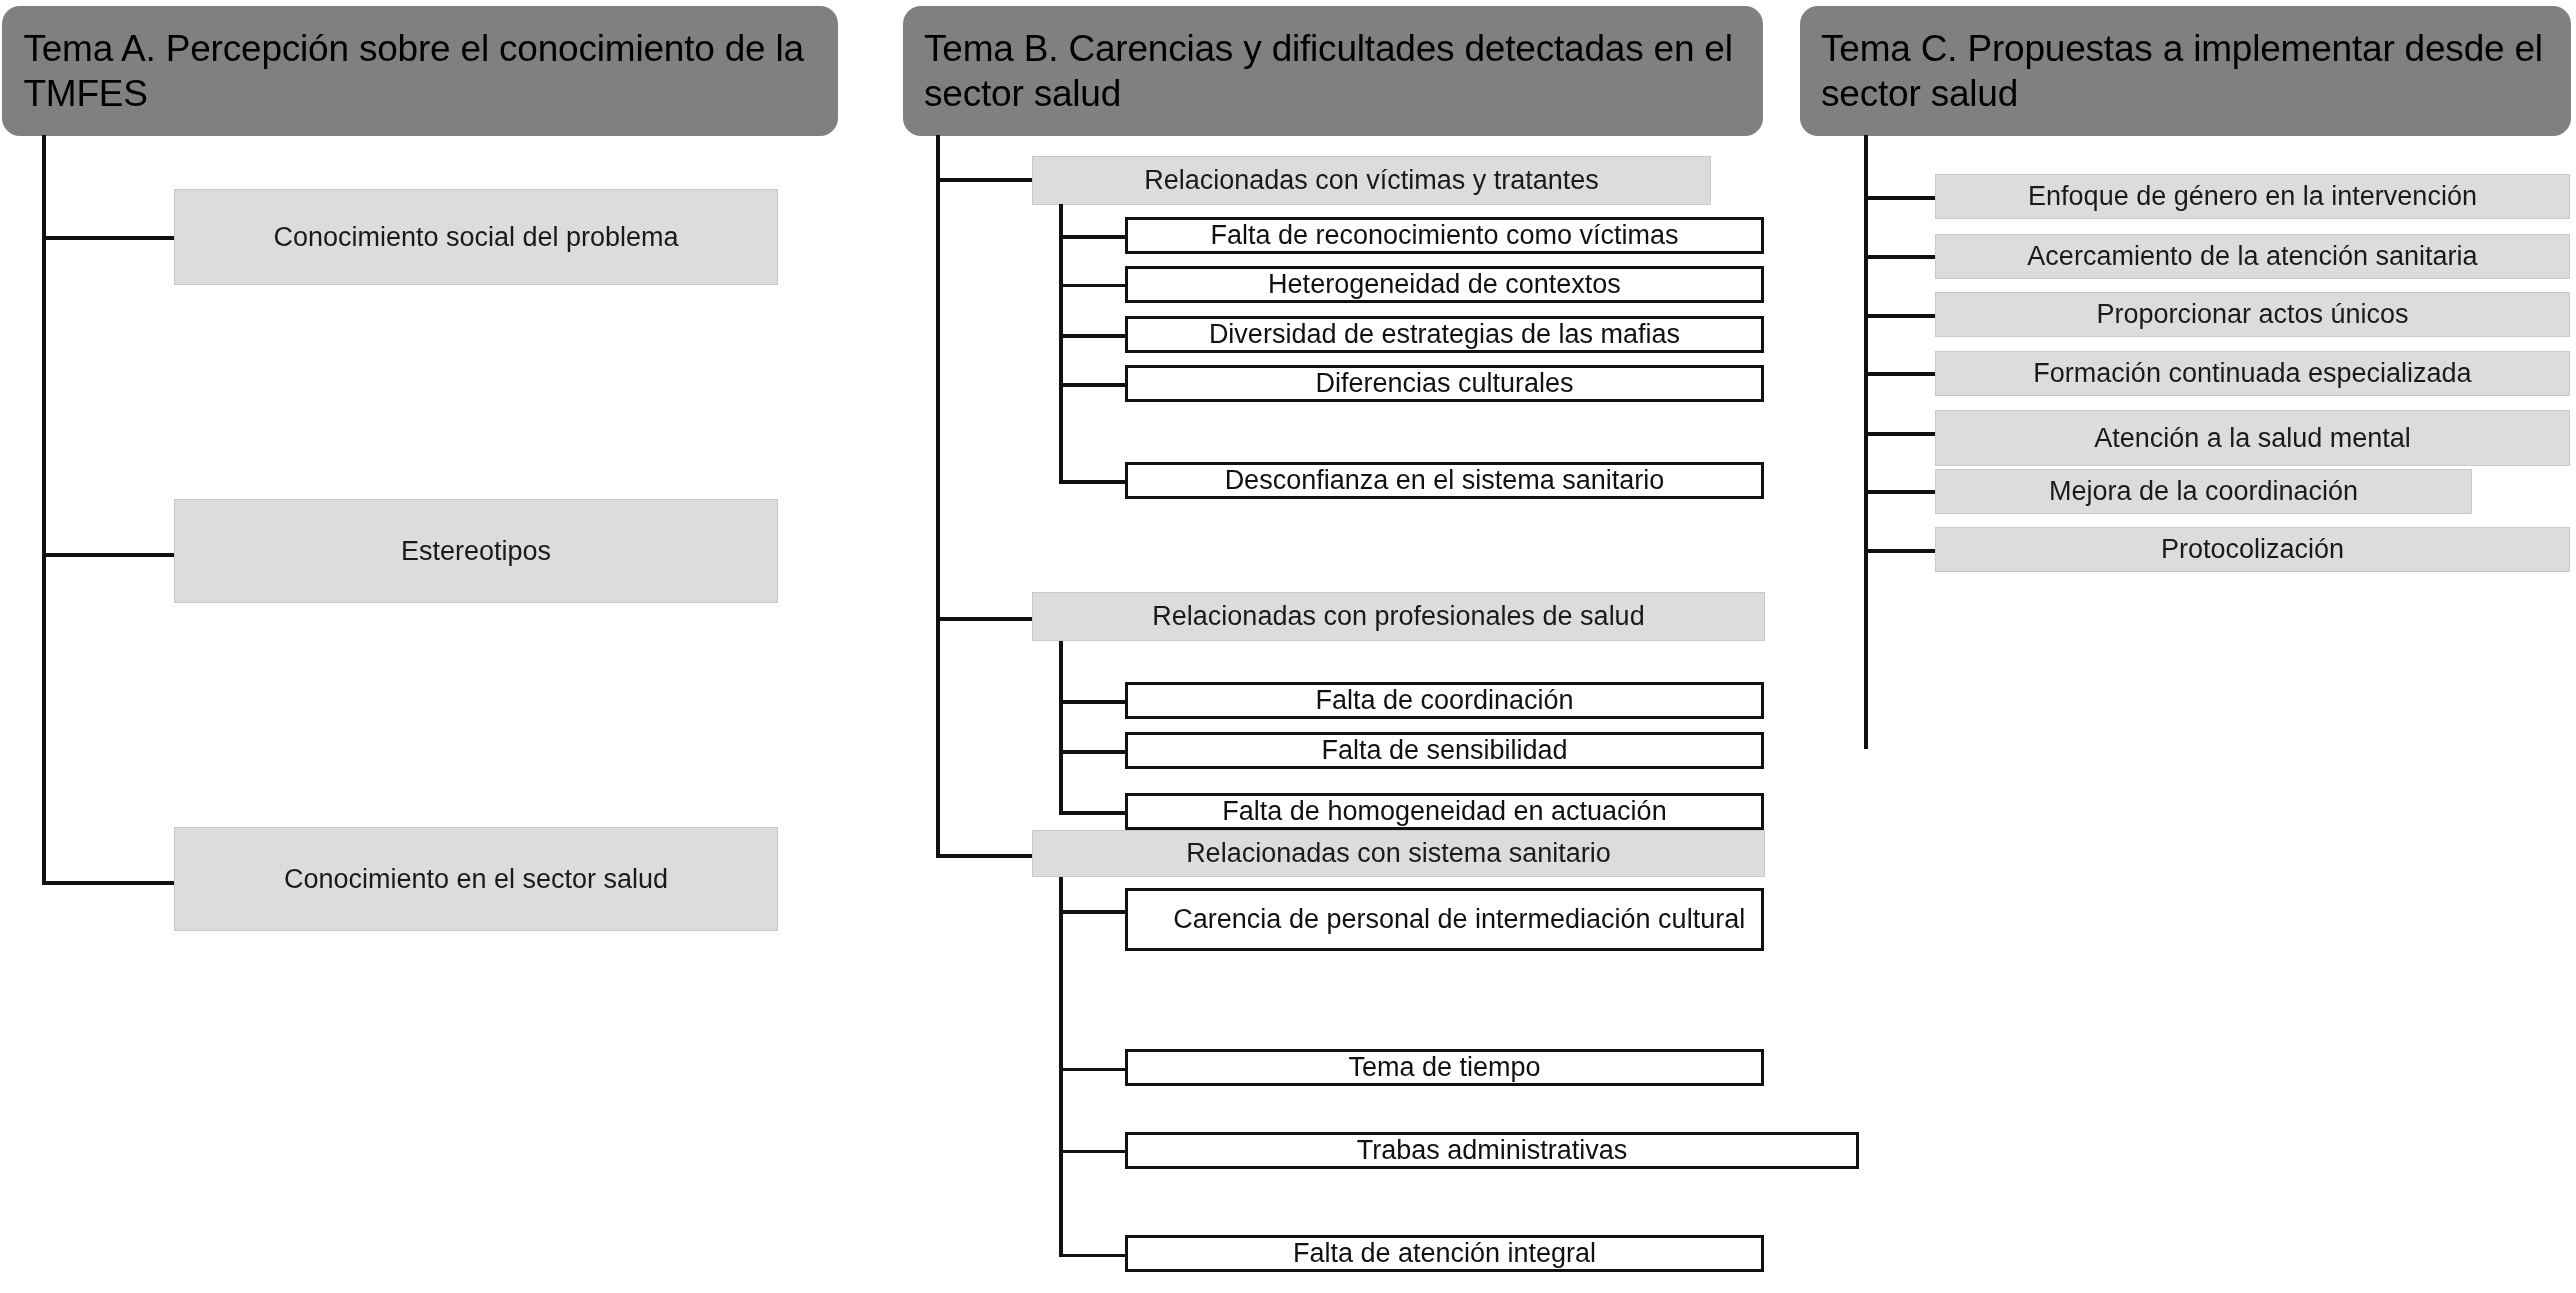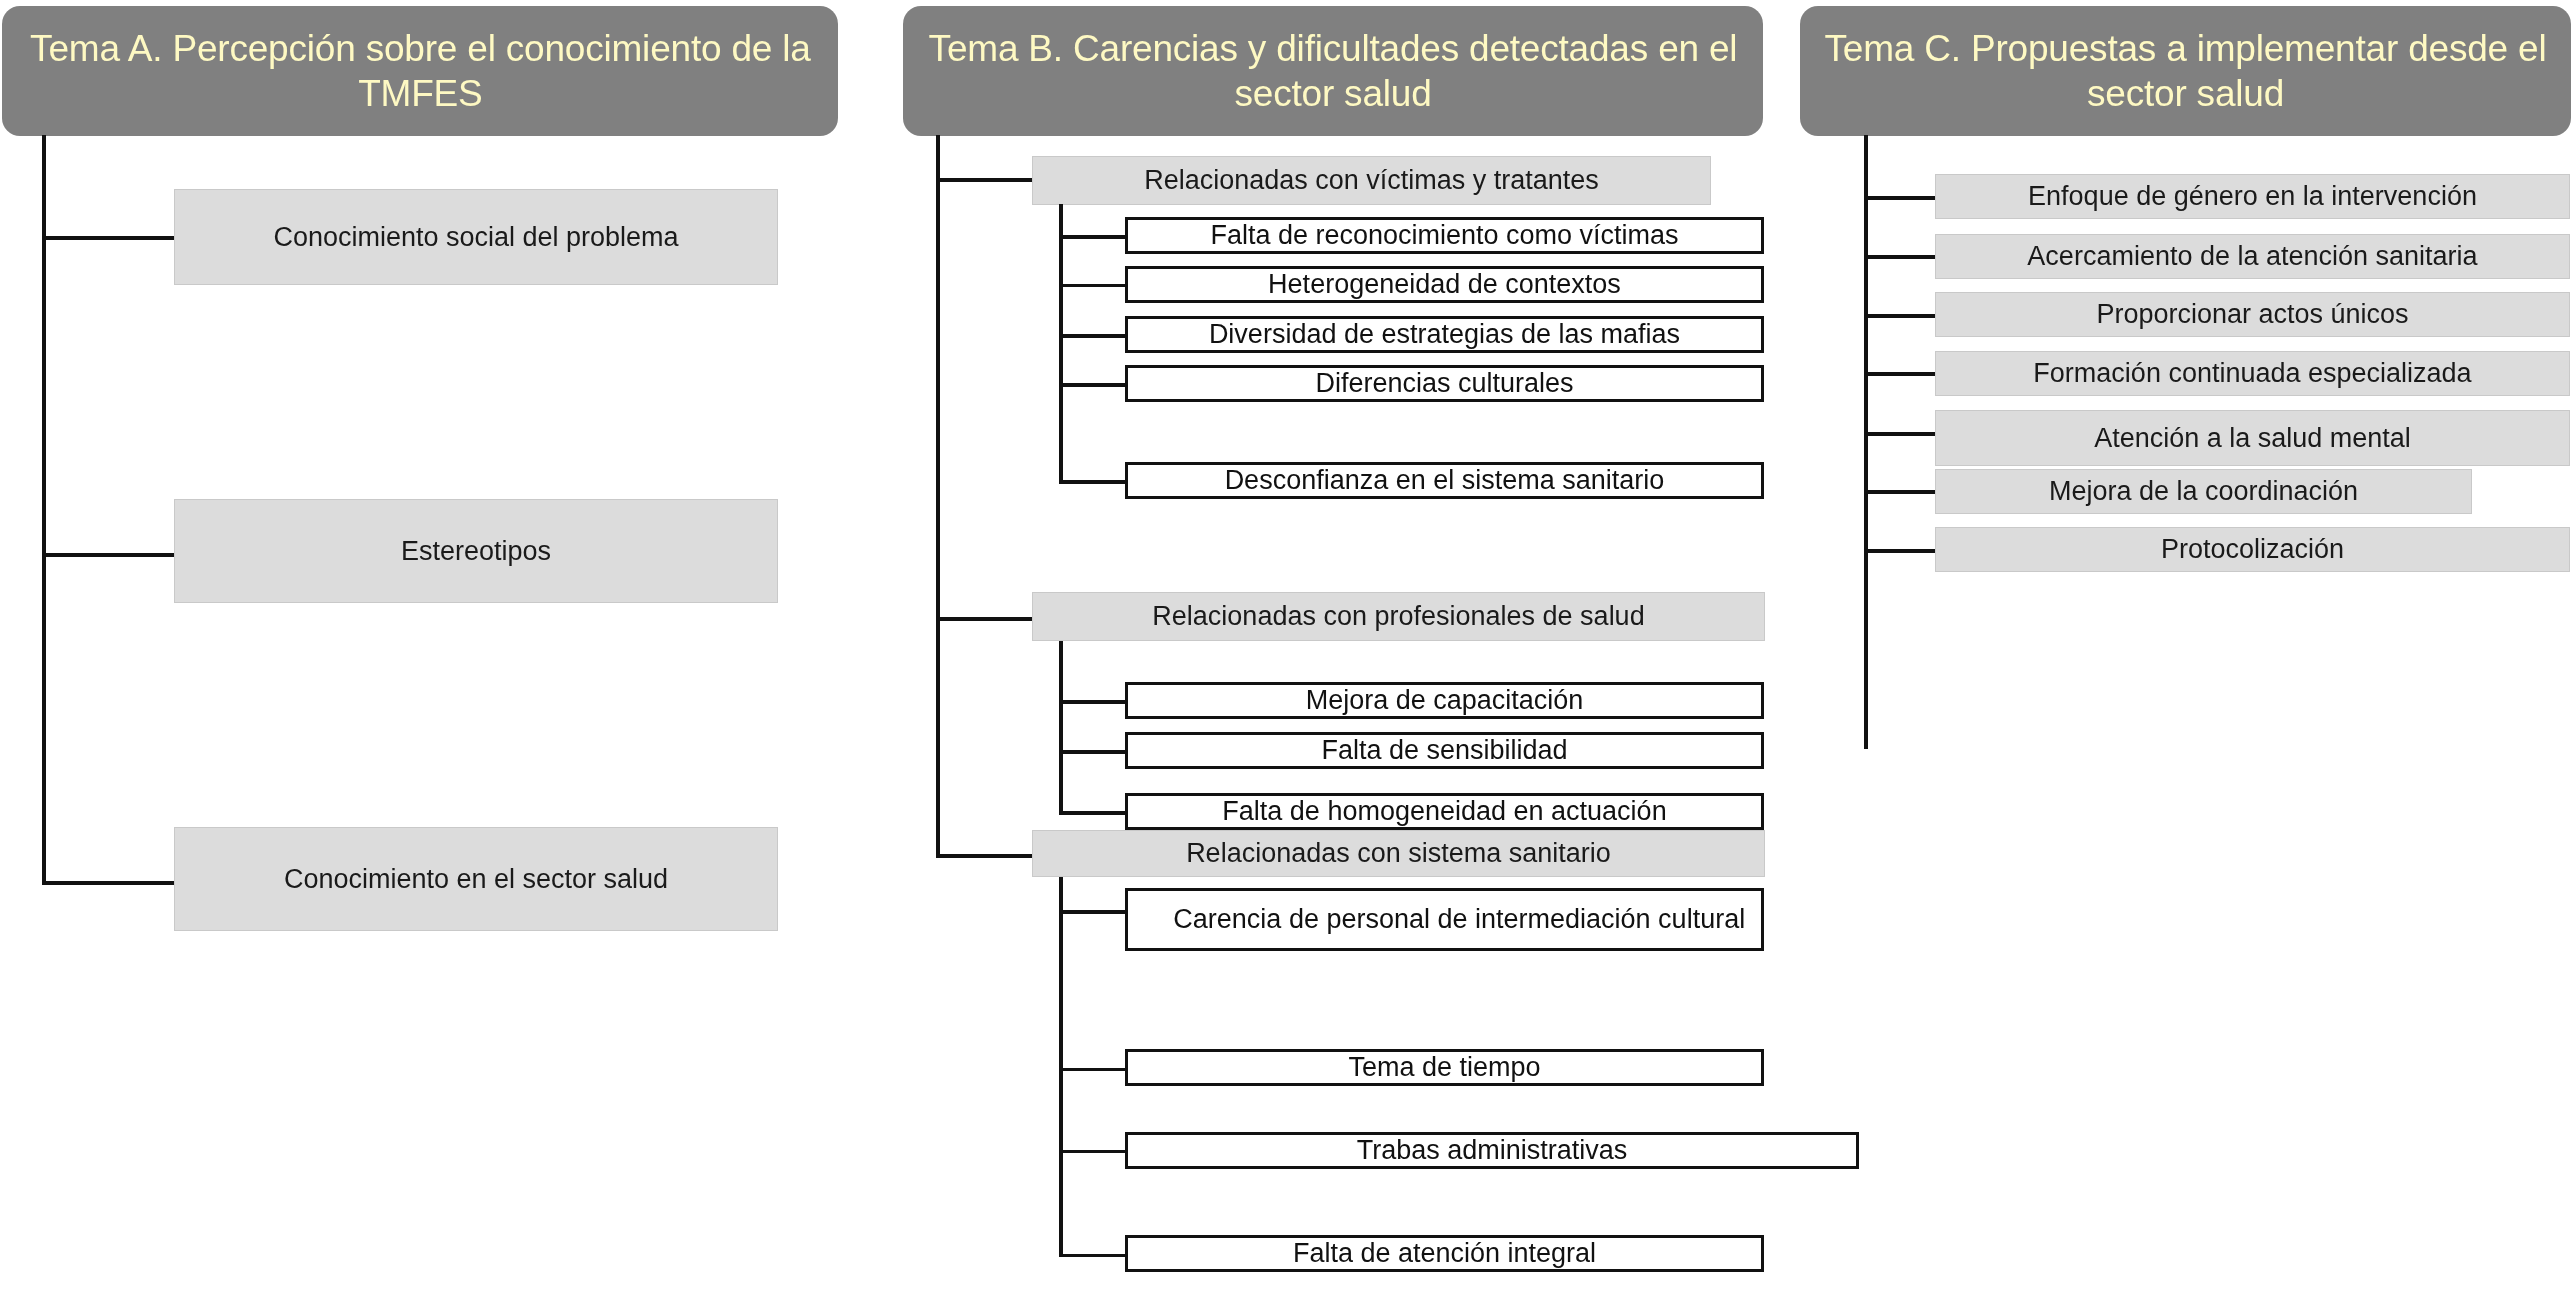--- a/index.html
+++ b/index.html
@@ -14,25 +14,25 @@
     background:#ffffff;
     overflow:hidden;
   }
   
   .abs{position:absolute;box-sizing:border-box;}
 
   
   .theme-header{
     background:#808080;
     border-radius:18px;
-    color:#fef9c3;
+    color:#000000;
     display:flex;
     align-items:center;
     justify-content:center;
-    text-align:center;
+    text-align:left;
     line-height:1.22;
     font-size:37px;
     font-weight:400;
     letter-spacing:-0.2px;
     padding:4.9px 21px;
   }
 
   
   .grey-box{
     background:#dcdcdc;
@@ -110,21 +110,21 @@
   <div class="abs white-box" style="left:1125px;top:462px;width:639px;height:37px;">Desconfianza en el sistema sanitario</div>
 
   <div class="abs grey-box" style="left:1032px;top:592px;width:733px;height:49px;">Relacionadas con profesionales de salud</div>
 
   <div class="abs vline" style="left:1059px;top:641px;height:174px;"></div>
 
   <div class="abs hline" style="left:1059px;top:700px;width:69px;"></div>
   <div class="abs hline" style="left:1059px;top:750px;width:69px;"></div>
   <div class="abs hline" style="left:1059px;top:811px;width:69px;"></div>
 
-  <div class="abs white-box" style="left:1125px;top:682px;width:639px;height:37px;">Mejora de capacitación</div>
+  <div class="abs white-box" style="left:1125px;top:682px;width:639px;height:37px;">Falta de coordinación</div>
   <div class="abs white-box" style="left:1125px;top:732px;width:639px;height:37px;">Falta de sensibilidad</div>
   <div class="abs white-box" style="left:1125px;top:793px;width:639px;height:37px;">Falta de homogeneidad en actuación</div>
 
   <div class="abs grey-box" style="left:1032px;top:830px;width:733px;height:47px;">Relacionadas con sistema sanitario</div>
 
   <div class="abs vline" style="left:1059px;top:877px;height:380px;"></div>
 
   <div class="abs hline" style="left:1059px;top:910px;width:69px;"></div>
   <div class="abs hline-thin" style="left:1059px;top:1068px;width:69px;"></div>
   <div class="abs hline-thin" style="left:1059px;top:1150px;width:69px;"></div>

